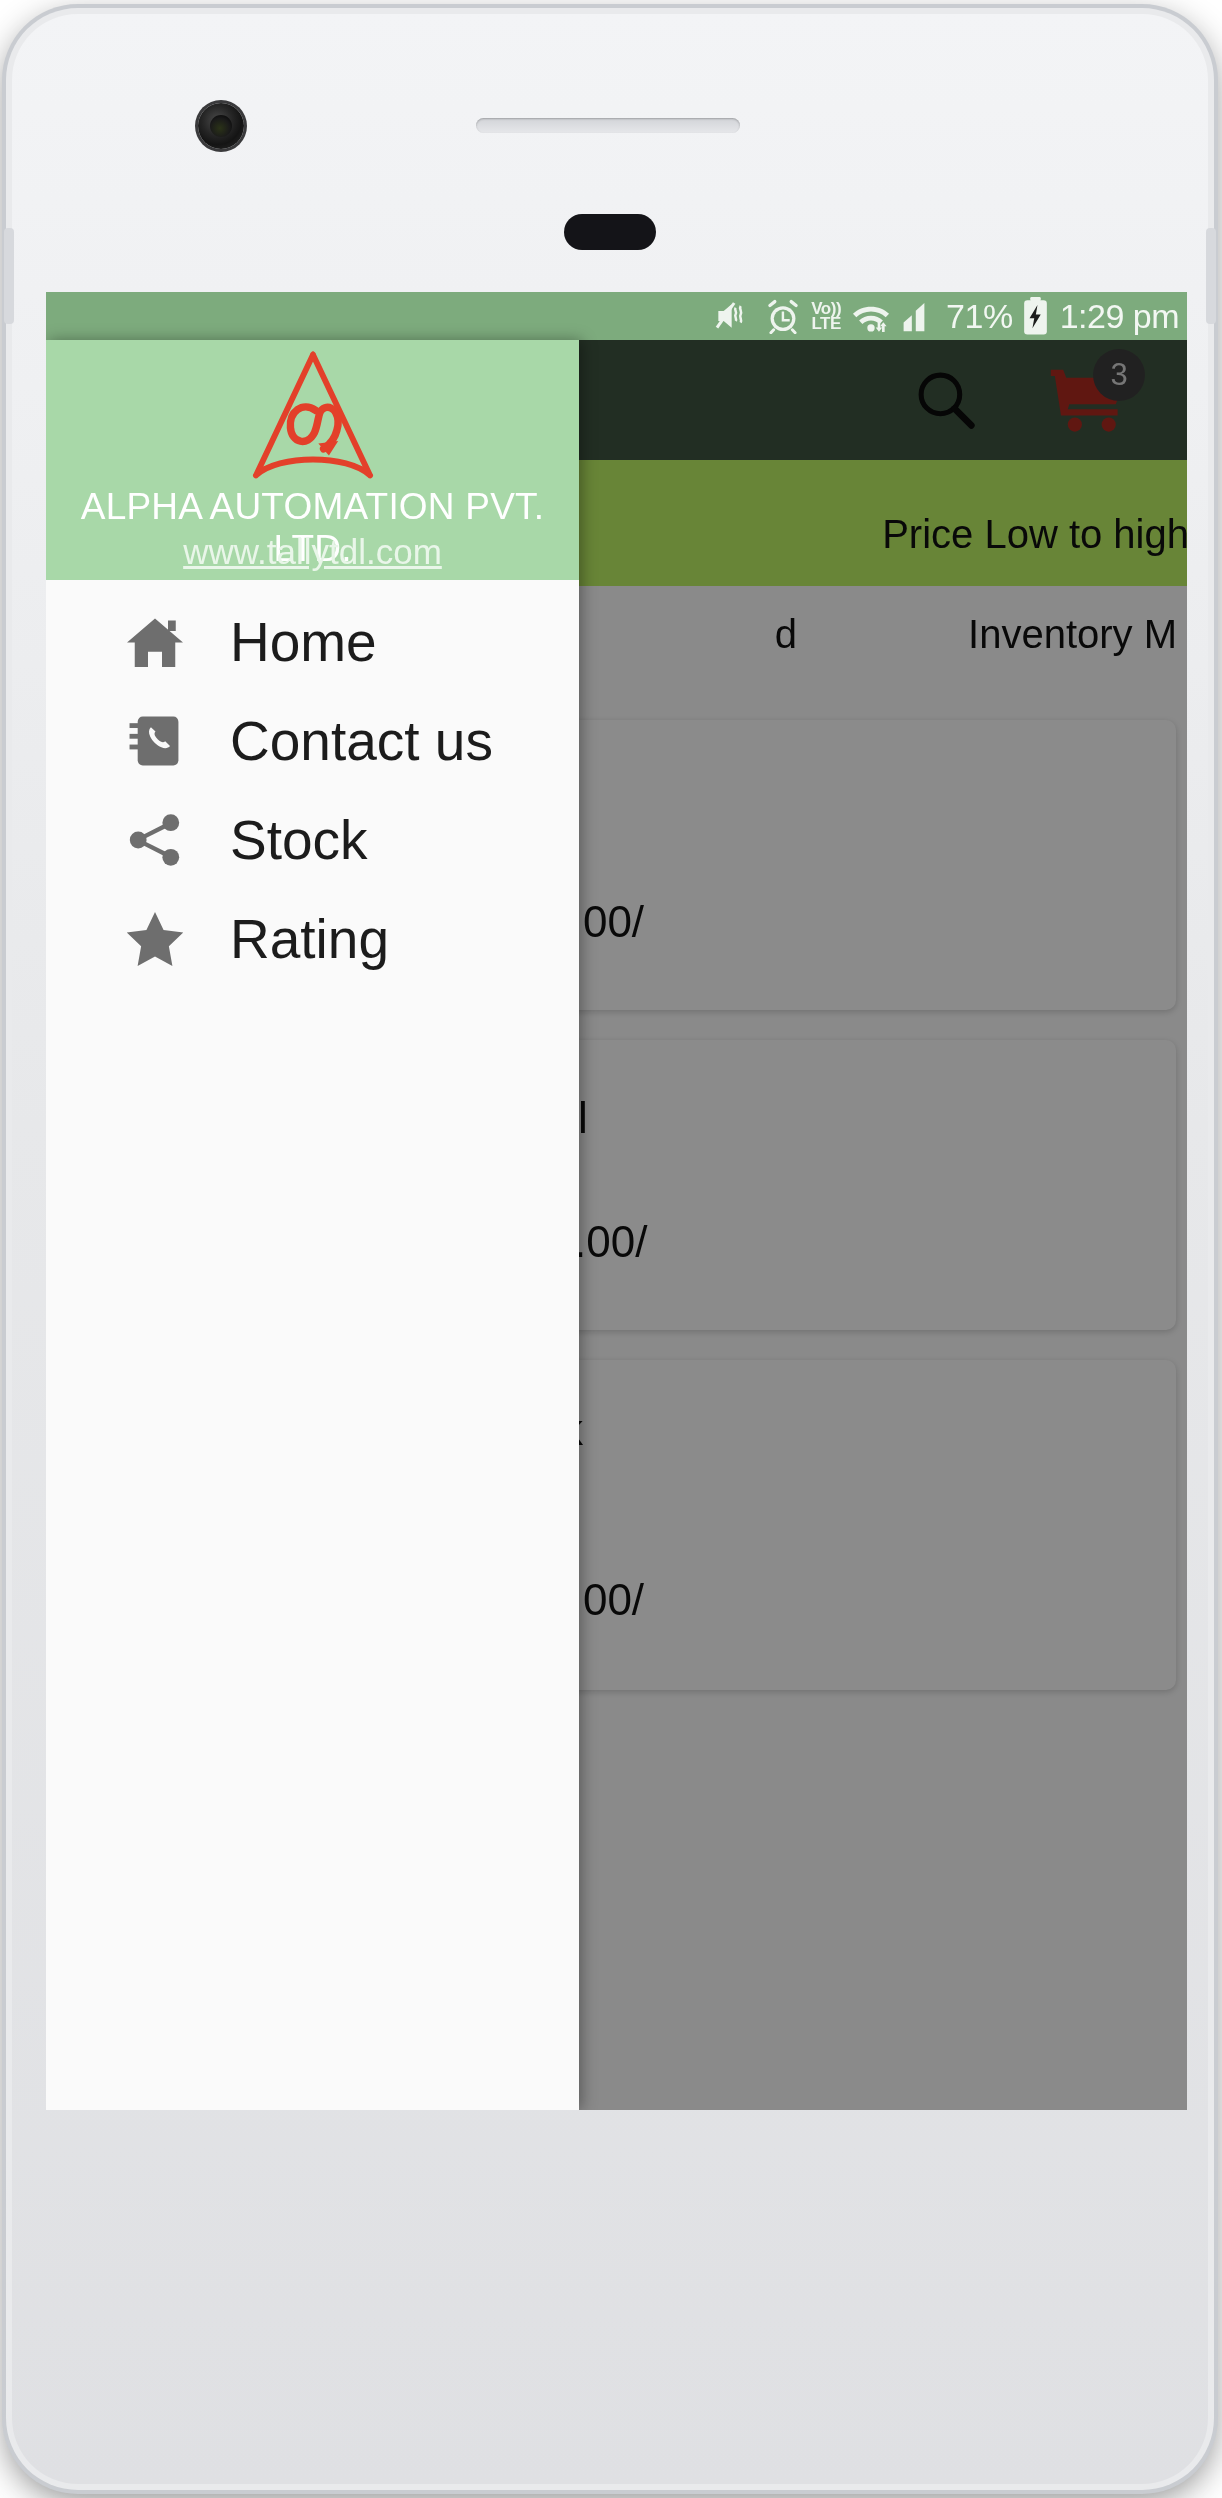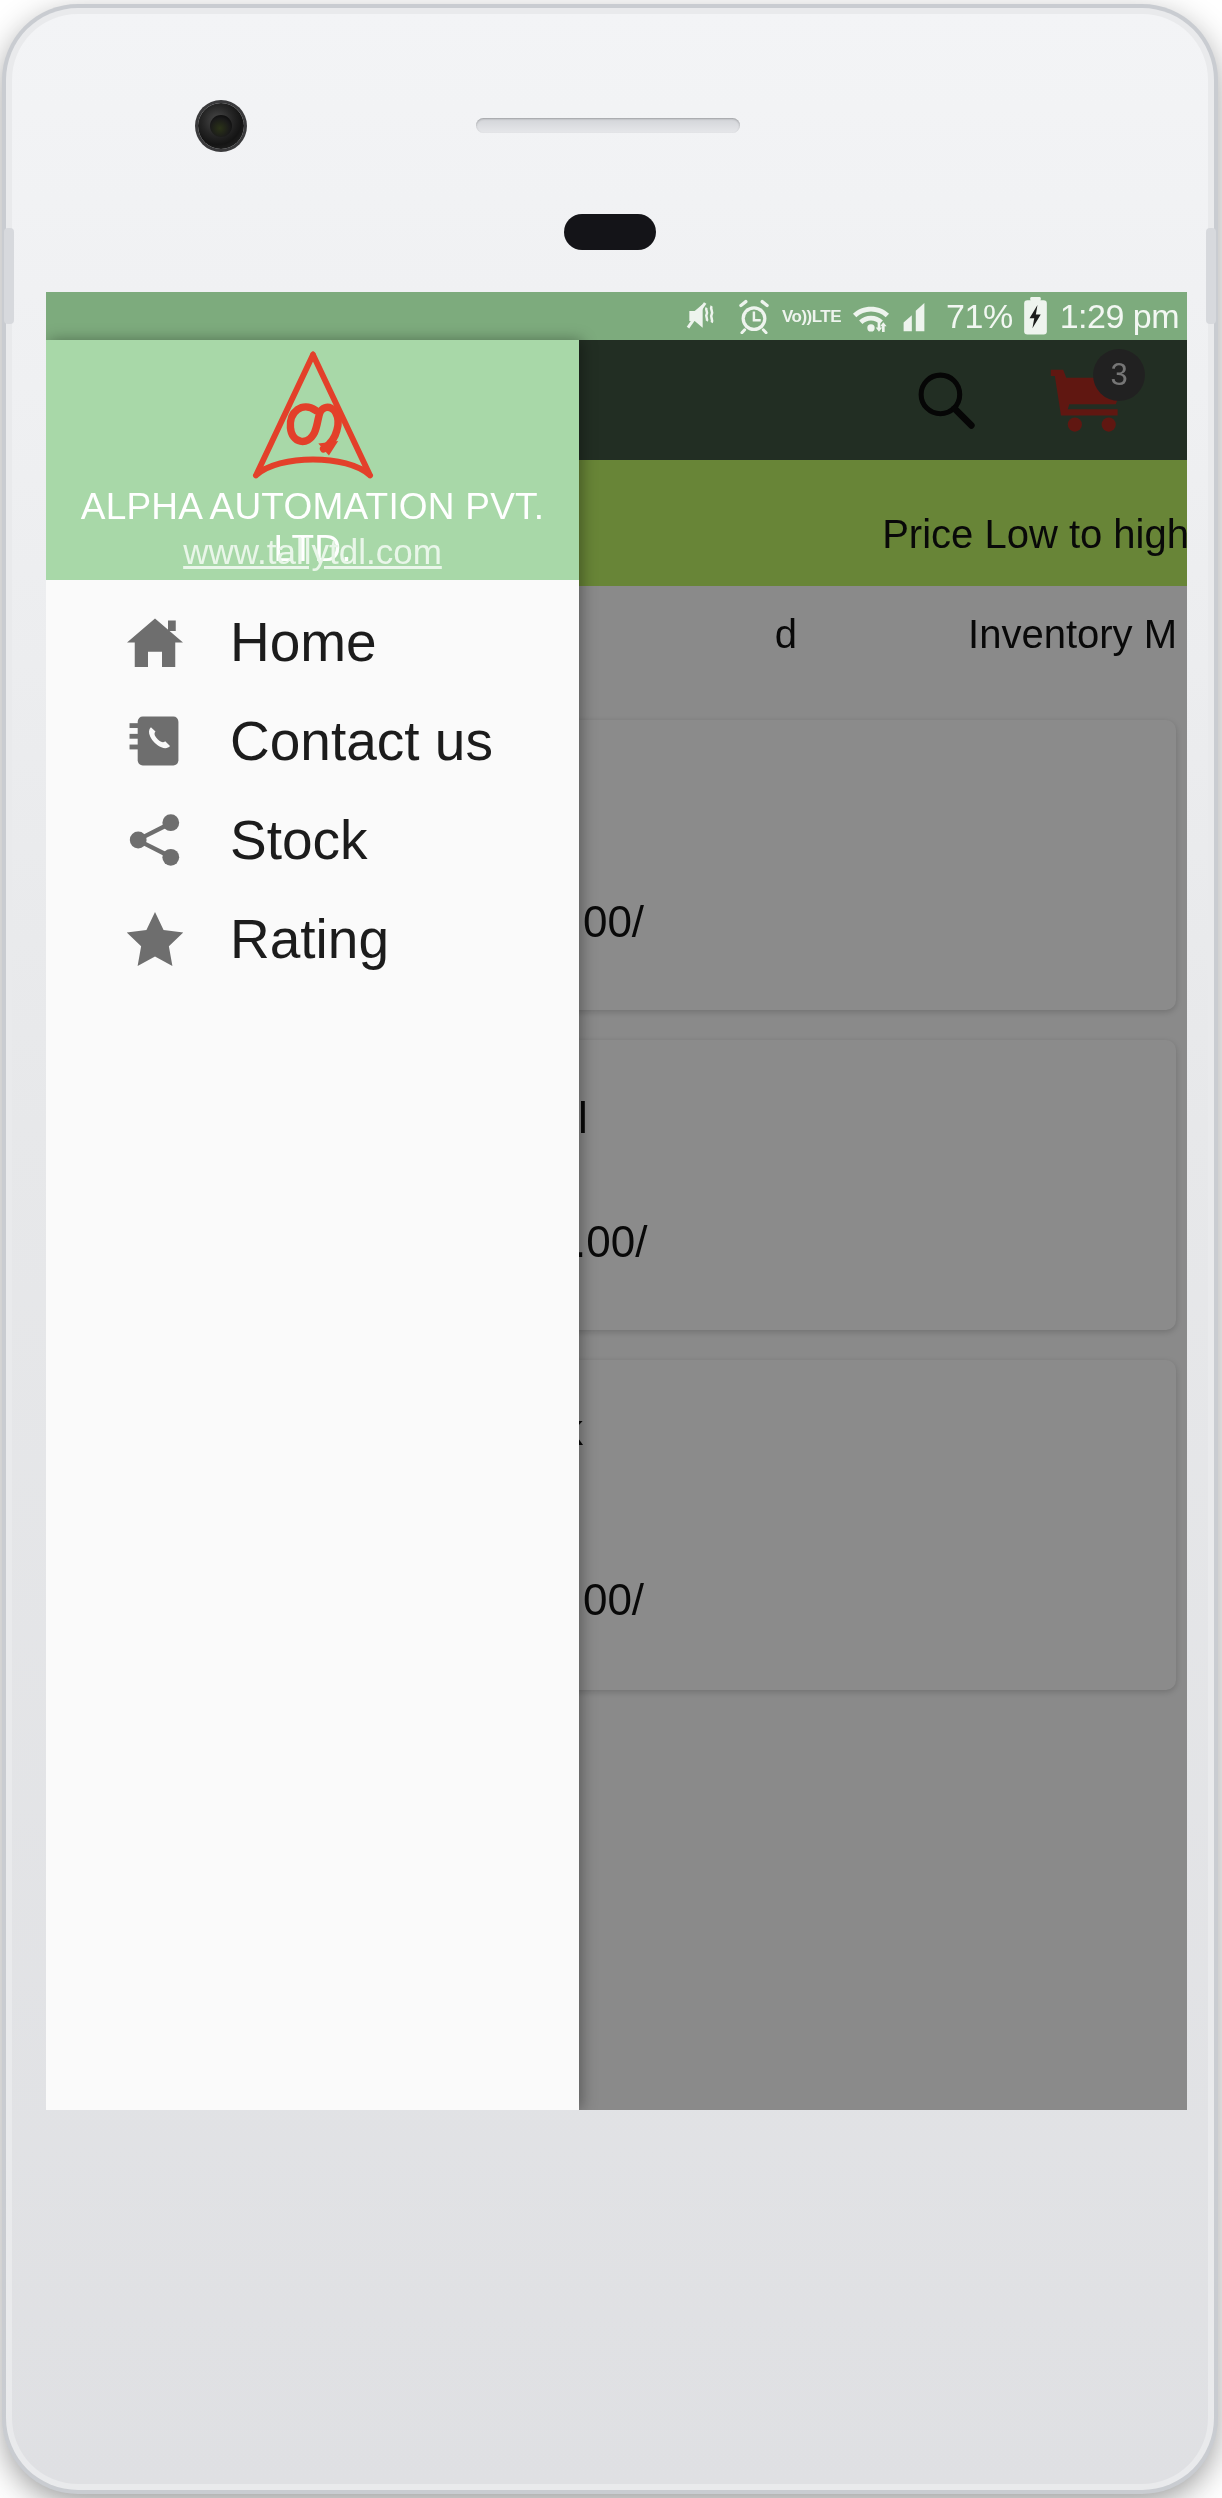--- a/index.html
+++ b/index.html
@@ -110,21 +110,21 @@
       <span class="sicon">
         <svg width="38" height="36" viewBox="0 0 22 22">
           <circle cx="11" cy="12.6" r="7.6" fill="#f2f7f2"></circle>
           <circle cx="11" cy="12.6" r="5.6" fill="#7dab7d"></circle>
           <path fill="#f2f7f2" d="M10.2 8.3h1.5v4.6h3.4v1.5h-4.9z"></path>
           <path fill="none" stroke="#f2f7f2" stroke-width="2" stroke-linecap="round" d="M3 4.6L6 2.2M19 4.6L16 2.2"></path>
           <path fill="none" stroke="#f2f7f2" stroke-width="1.8" stroke-linecap="round" d="M5.3 19.4L3.6 21.2M16.7 19.4L18.4 21.2"></path>
         </svg>
       </span>
       <span class="sicon">
-        <span style="display:flex;flex-direction:row;">
+        <span style="display:flex;flex-direction:column;">
           <span class="volte-txt">Vo))</span>
           <span class="volte-txt">LTE</span>
         </span>
       </span>
       <span class="sicon">
         <svg width="42" height="34" viewBox="0 0 24 19">
           <path fill="#f2f7f2" d="M12 4.2c4 0 7.6 1.5 10.3 4l-1.9 2C18.2 8.1 15.3 6.9 12 6.9S5.8 8.1 3.6 10.2l-1.9-2C4.4 5.7 8 4.2 12 4.2z"></path>
           <path fill="#f2f7f2" d="M12 9.4c2.6 0 5 1 6.8 2.6l-1.9 2C15.6 12.8 13.9 12.1 12 12.1s-3.6.7-4.9 1.9l-1.9-2C7 10.4 9.4 9.4 12 9.4z"></path>
           <circle cx="12" cy="16.3" r="2.1" fill="#f2f7f2"></circle>
           <path fill="#f2f7f2" d="M15.8 12.9l1.5 0 0 3.2 1.1 0 -1.85 2.4 -1.85-2.4 1.1 0z"></path>

